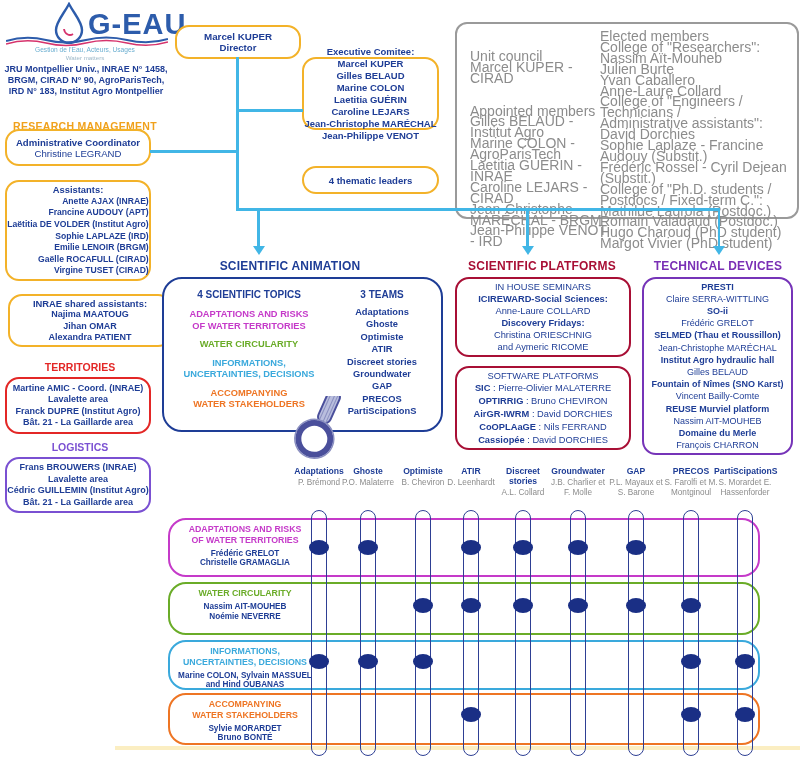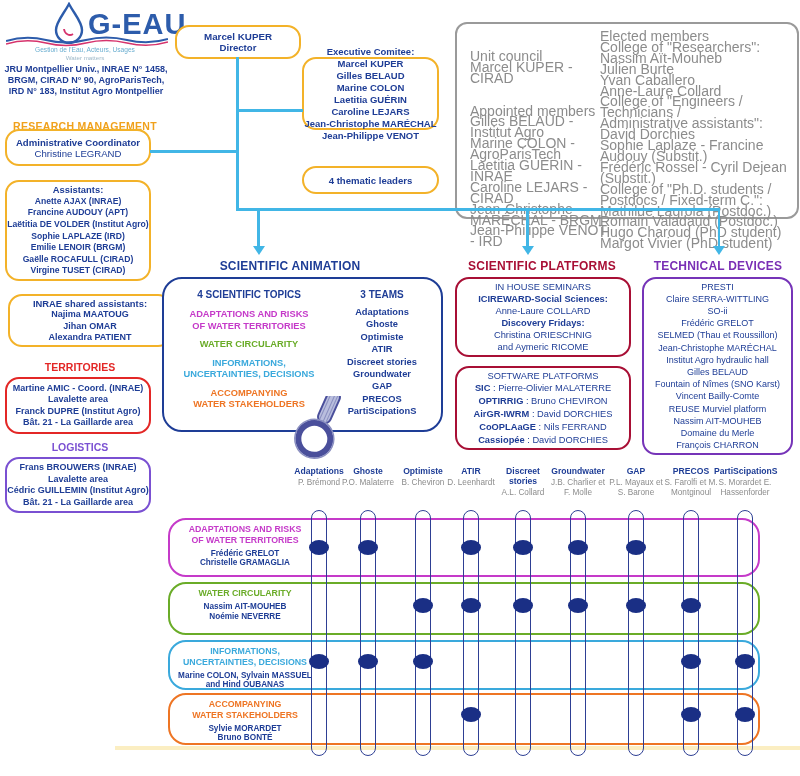--- a/index.html
+++ b/index.html
@@ -22,21 +22,21 @@
   .sect{position:absolute;font-weight:700;font-size:12px;letter-spacing:.2px;text-align:center;}
   
   .line{position:absolute;background:#41b6e6;}
   .arrowhead{position:absolute;width:0;height:0;border-left:6px solid transparent;
              border-right:6px solid transparent;border-top:9px solid #41b6e6;}
   
   .line9{font-size:9.5px;font-weight:600;line-height:12px;}
   .cl-line{font-size:14px;line-height:10.9px;min-height:10.9px;color:#8c8c8c;text-align:left;}
   .topic{font-weight:700;font-size:9.3px;line-height:11.5px;margin-bottom:7px;white-space:pre-line;}
   .team-line{font-size:9.3px;font-weight:600;line-height:12.4px;}
-  .dev-name{font-weight:400;font-size:9px;line-height:12.2px;}
+  .dev-name{font-weight:700;font-size:9px;line-height:12.2px;}
   .dev-person{font-size:9px;line-height:12.2px;}
   .sw-line{font-size:9.3px;line-height:12.8px;}
   .sem-line{font-size:9.3px;line-height:12px;}
   
   .m-header{position:absolute;width:62px;text-align:center;}
   .m-team{font-weight:700;font-size:8.6px;line-height:10px;color:#1e3d96;}
   .m-leader{font-size:8.2px;line-height:9.6px;color:#8c8c8c;margin-top:2px;}
   .m-capsule{position:absolute;width:16px;border:1.5px solid #2e3f94;border-radius:9px;
              box-sizing:border-box;background:transparent;}
   .m-row{position:absolute;border-radius:18px;box-sizing:border-box;background:transparent;}
@@ -74,21 +74,21 @@
       <div>IRD N° 183, Institut Agro Montpellier</div>
     </div>
 
   <div class="abs ctr" style="left:0;top:108px;width:170px;font-size:10.5px;font-weight:700;color:#f0a11c;letter-spacing:.3px;margin-top:12px;">RESEARCH MANAGEMENT</div>
 
   <div class="box ybox" style="left:5px;top:129px;width:146px;height:37px;">
     <div class="b" style="font-size:9.6px;">Administrative Coordinator</div>
     <div style="font-size:9.6px;">Christine LEGRAND</div>
   </div>
 
-  <div class="box ybox" style="left:5px;top:180px;width:146px;height:101px;">
+  <div class="box ybox" style="left:5px;top:180px;width:146px;height:101px;text-align:right;">
     <div class="b" style="font-size:9.4px;line-height:11.6px;">Assistants:</div>
     <div style="font-size:8.6px;line-height:11.6px;font-weight:600;">
         <div>Anette AJAX (INRAE)</div>
         <div>Francine AUDOUY (APT)</div>
         <div>Laëtitia DE VOLDER (Institut Agro)</div>
         <div>Sophie LAPLAZE (IRD)</div>
         <div>Emilie LENOIR (BRGM)</div>
         <div>Gaëlle ROCAFULL (CIRAD)</div>
         <div>Virgine TUSET (CIRAD)</div>
       </div>

